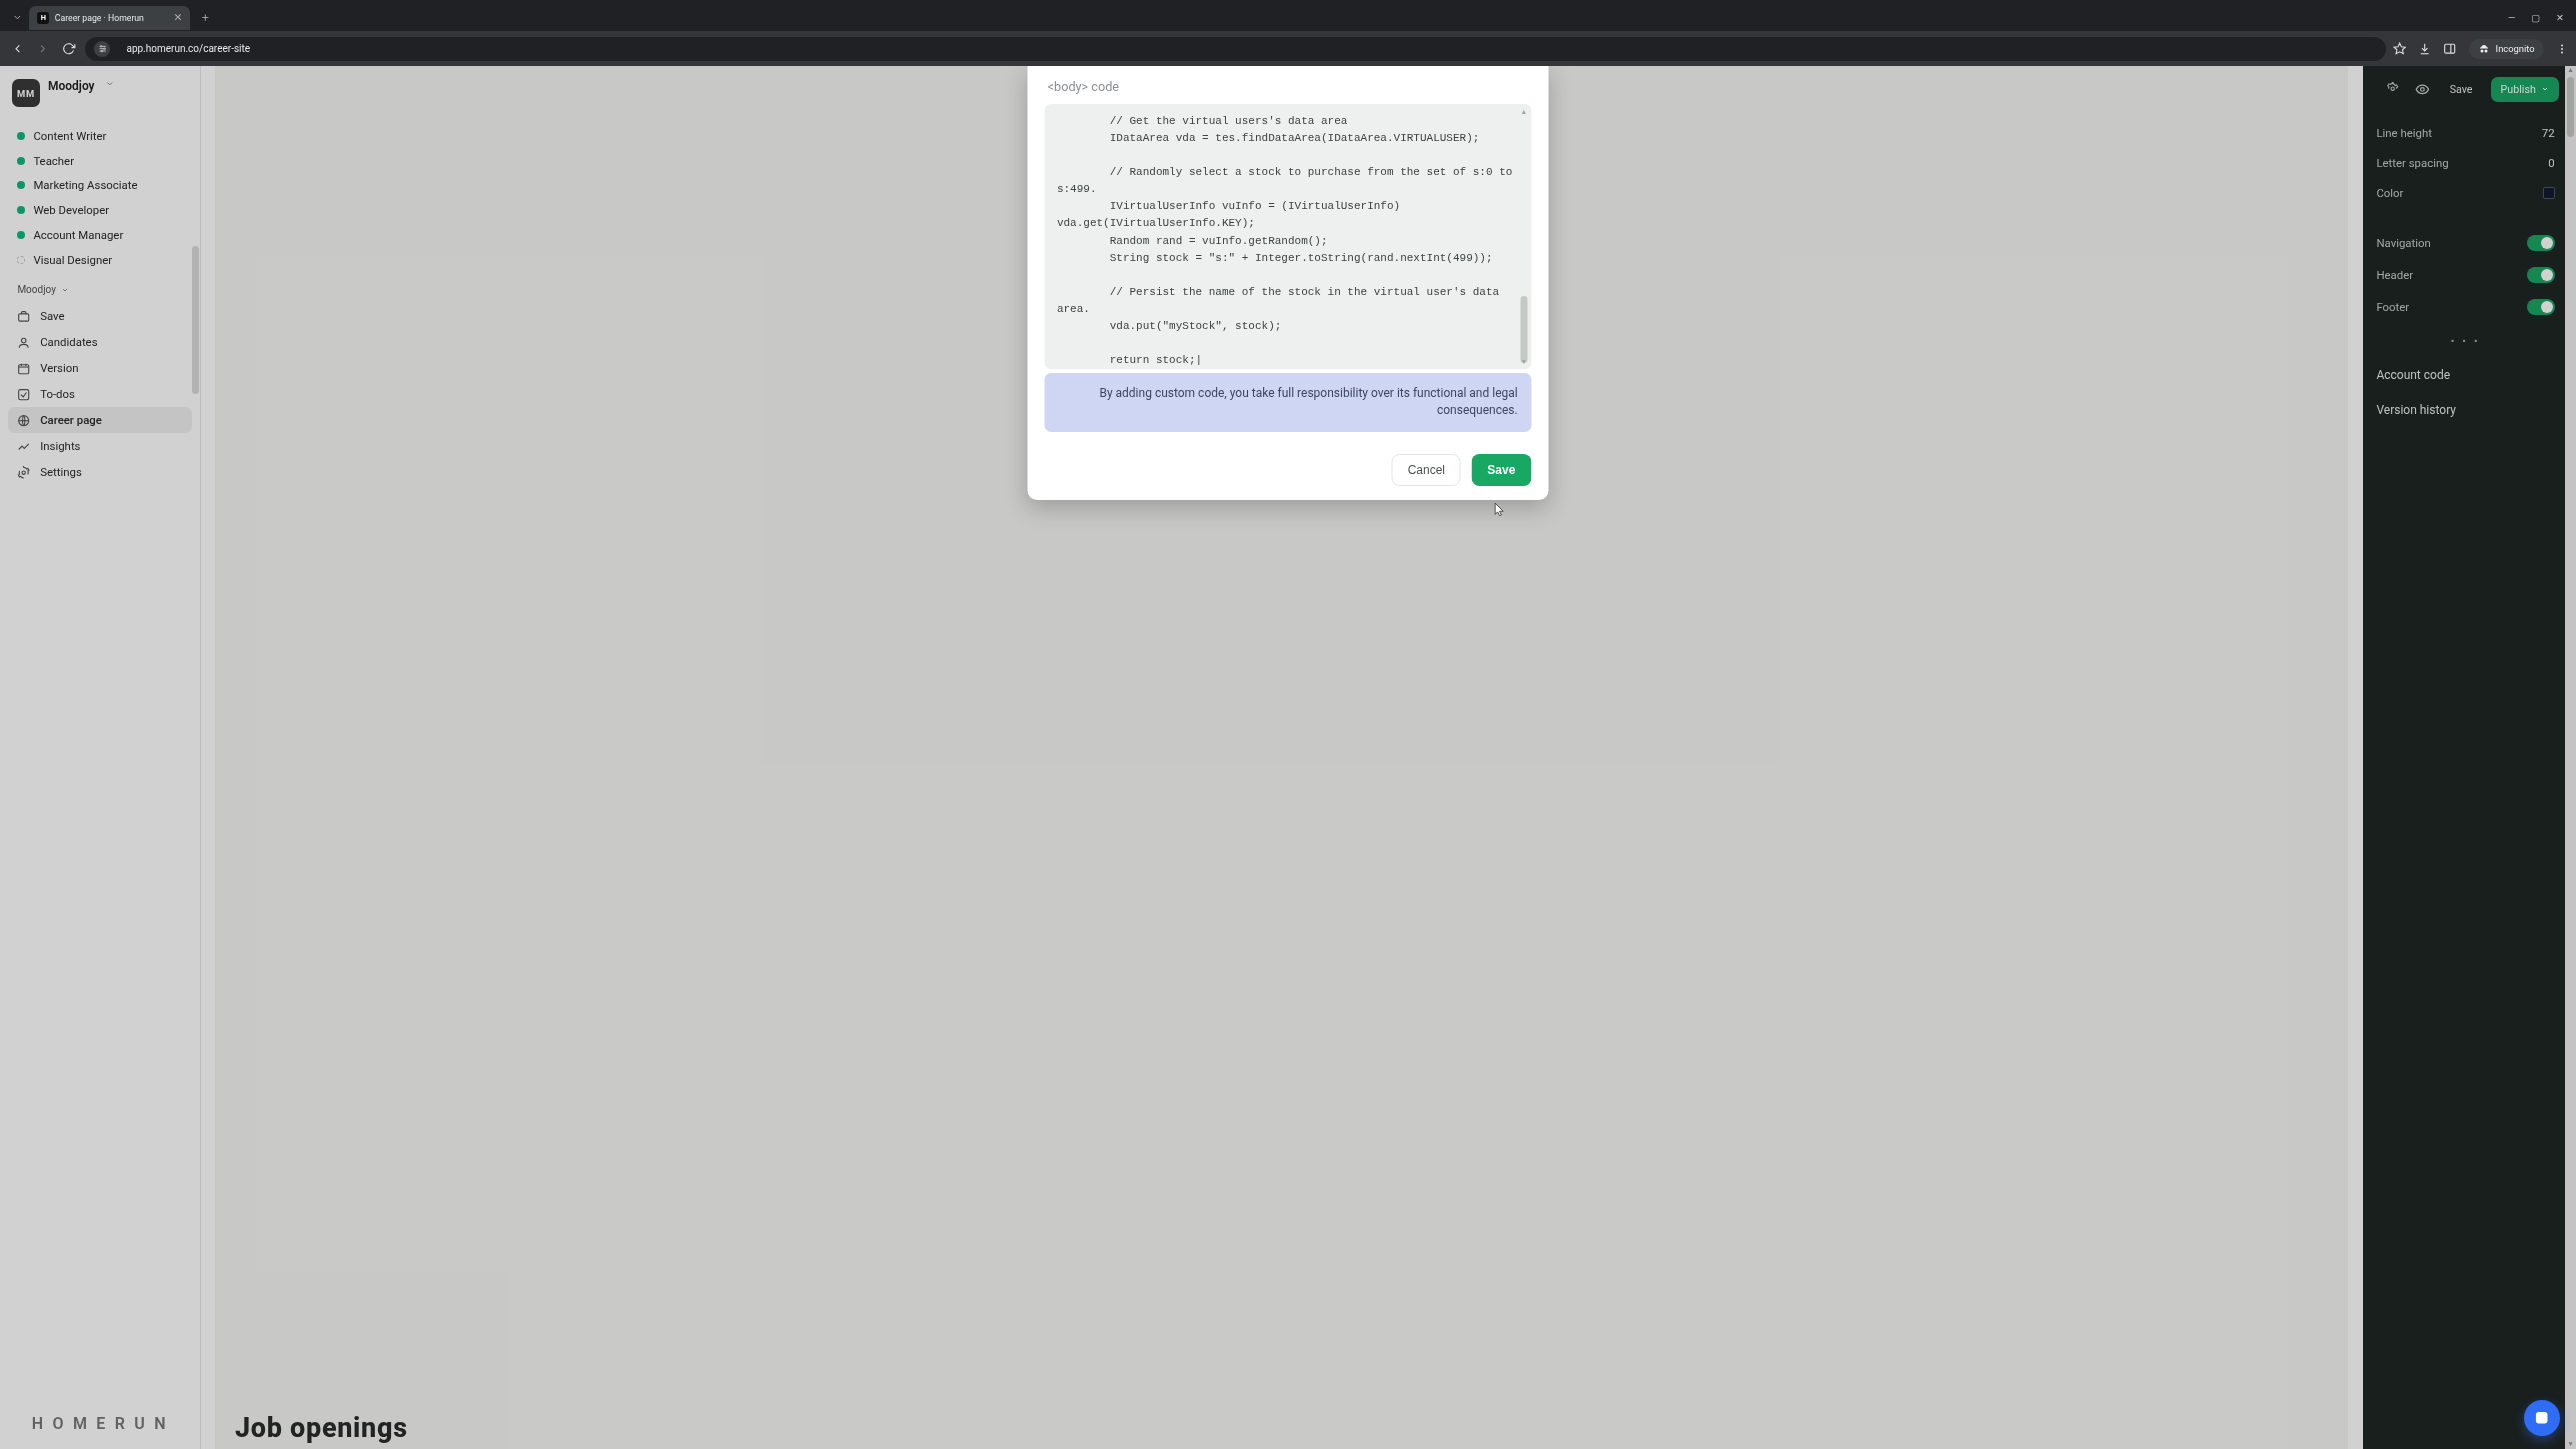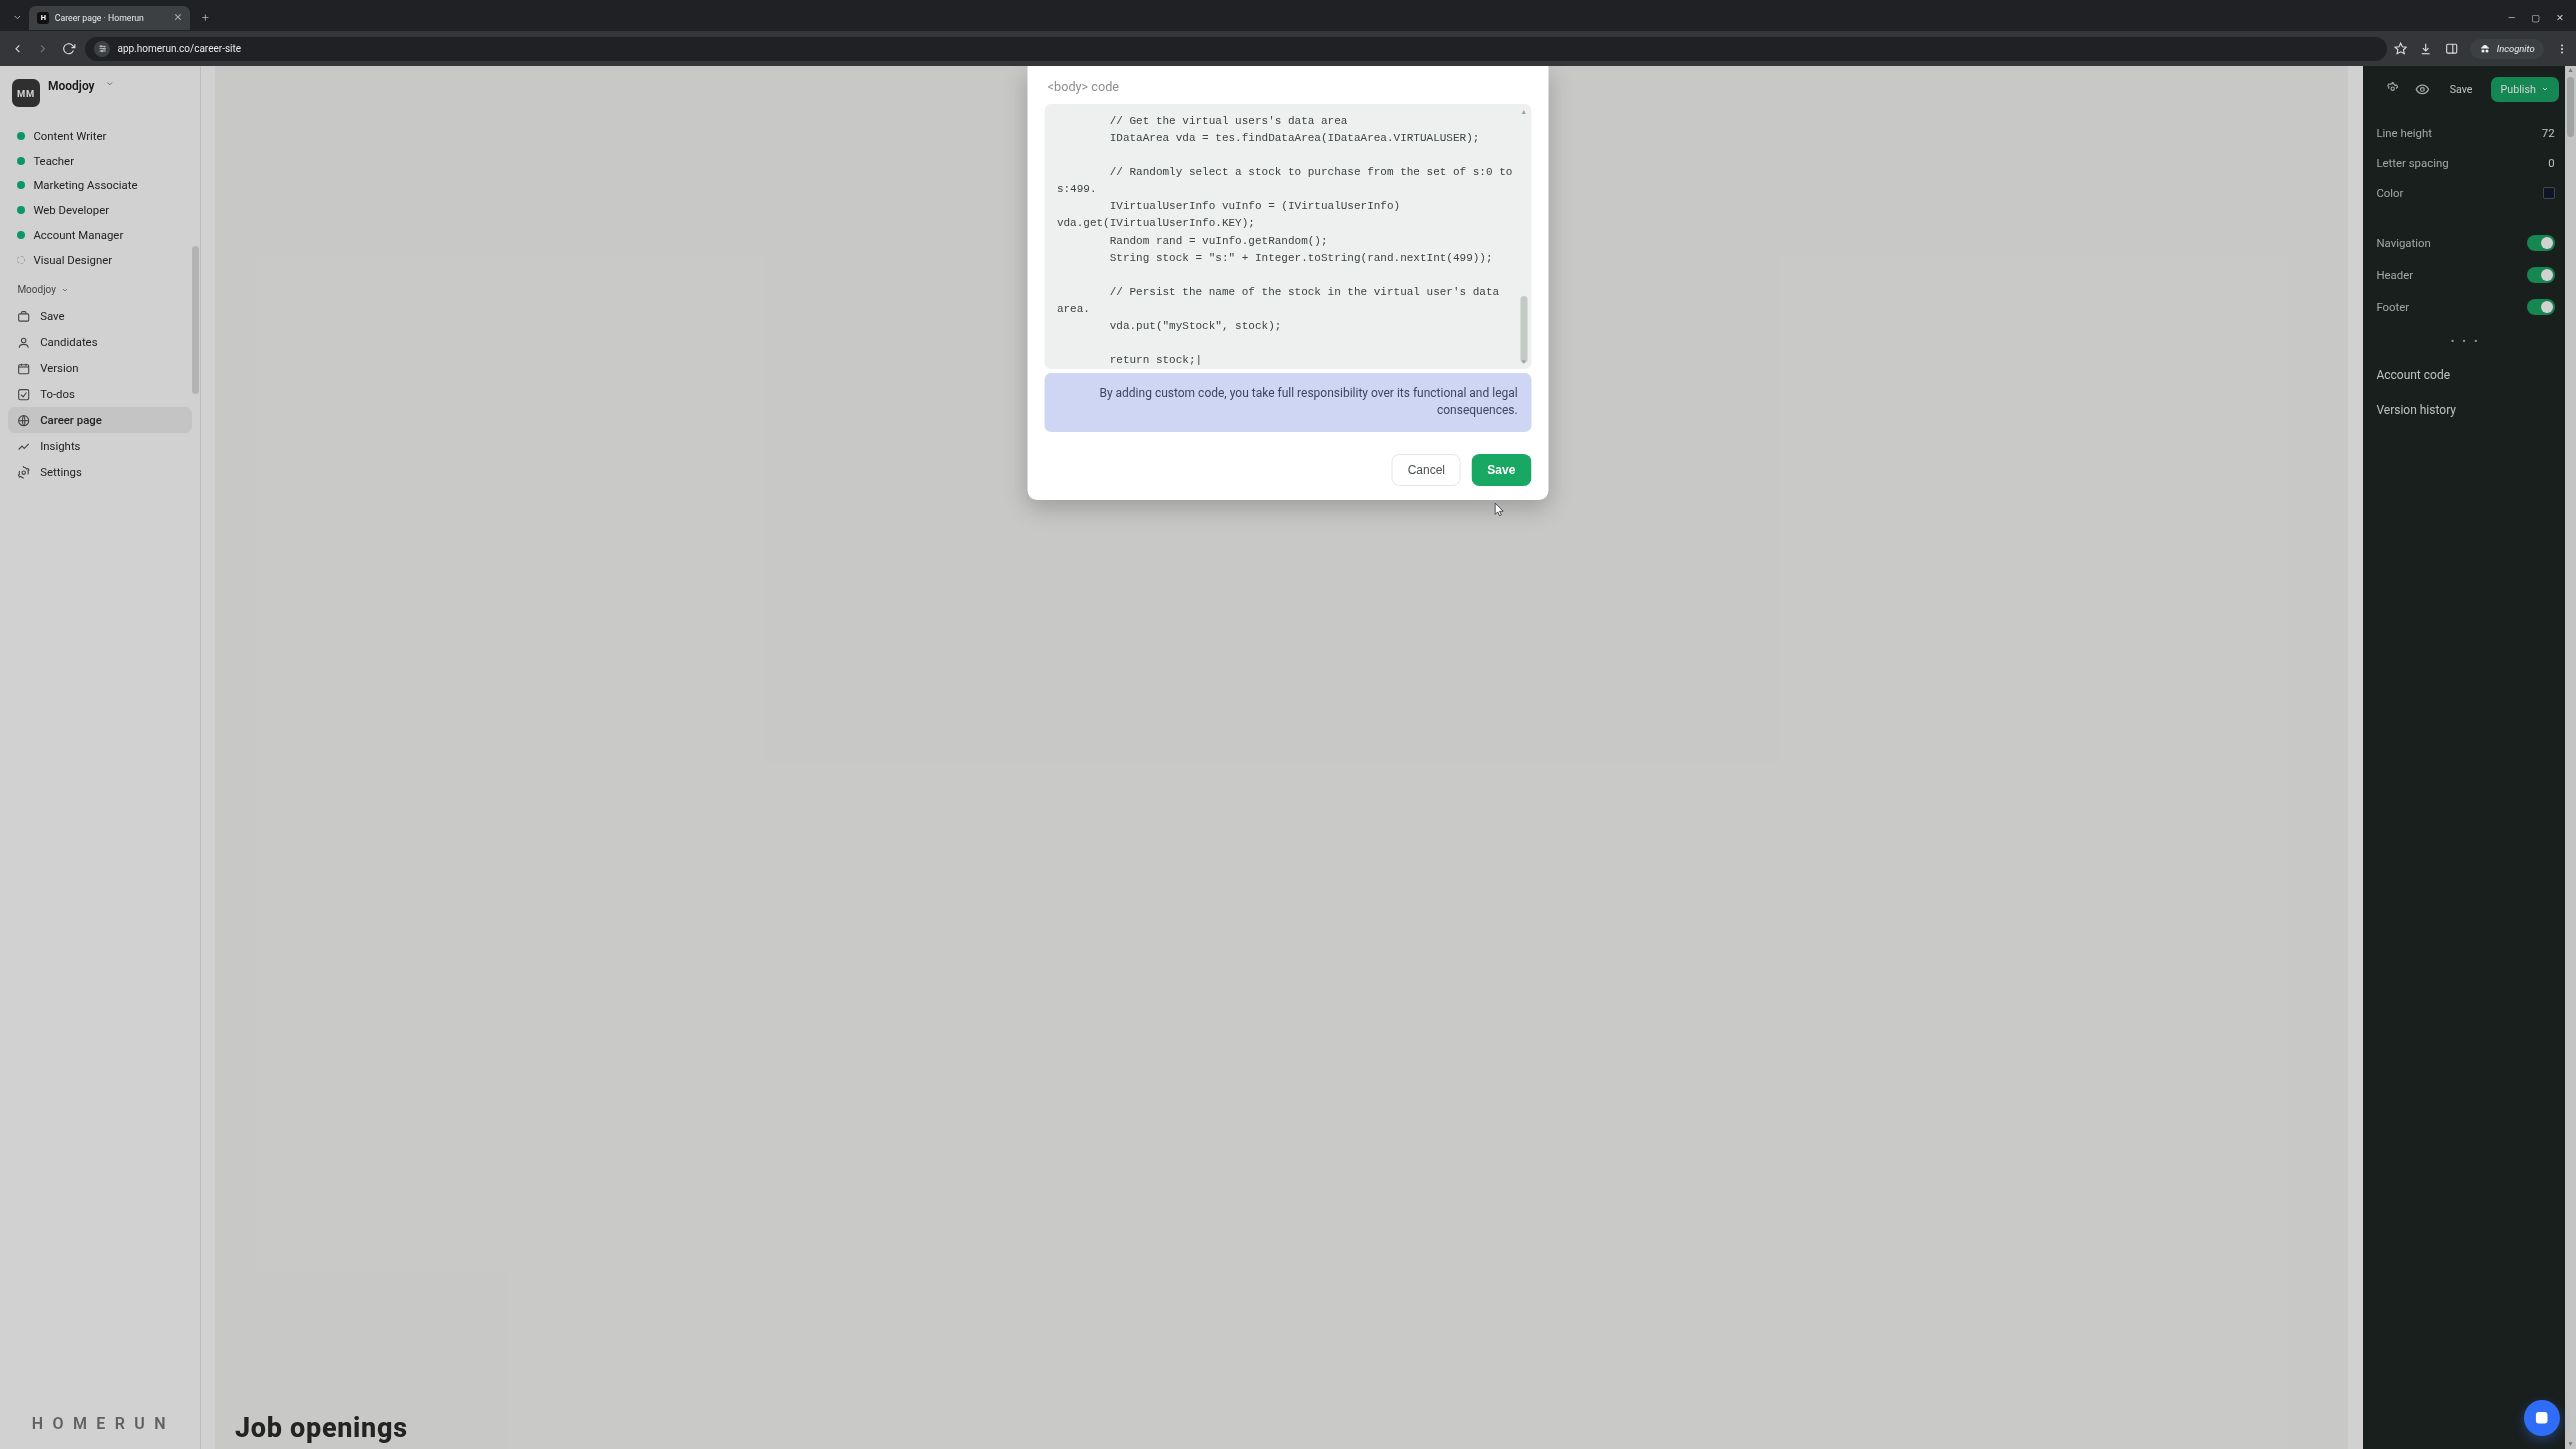--- a/index.html
+++ b/index.html
@@ -14,25 +14,25 @@
   .tab .favicon { width:12px; height:12px; border-radius:2.7px; background:#111; color:#fff; display:flex; align-items:center; justify-content:center; font-size:7.4px; font-weight:700; }
   .tab .title { flex:1; white-space:nowrap; overflow:hidden; text-overflow:ellipsis; font-size:8.7px; }
   .tab .close { color:#aaa; font-size:10.7px; cursor:pointer; }
   .newtab { width:19px; height:19px; margin-left:5.4px; color:#bbb; display:flex; align-items:center; justify-content:center; border-radius:50%; cursor:pointer; font-size:12px; }
   .window-controls { margin-left:auto; display:flex; gap:16px; color:#ccc; padding-right:6.7px; }
   .window-controls span { cursor:pointer; font-size:9.4px; }
 
   .toolbar { display:flex; align-items:center; gap:6.7px; background:#35363a; height:35px; padding:0 8px; }
   .toolbar .nav-btn { width:19px; height:19px; display:flex; align-items:center; justify-content:center; color:#ddd; border-radius:50%; cursor:pointer; }
   .toolbar .nav-btn.disabled { color:#777; }
-  .omnibox { flex:1; display:flex; align-items:center; gap:7px; background:#202124; color:#eee; border-radius:16px; height:24px; padding:0 9.4px; }
+  .omnibox { flex:1; display:flex; align-items:center; gap:16px; background:#202124; color:#eee; border-radius:16px; height:24px; padding:0 9.4px; }
   .omnibox .site-chip { width:16px; height:16px; border-radius:50%; background:#3c4043; color:#ddd; display:flex; align-items:center; justify-content:center; font-size:8px; }
   .omnibox .url { font-size:10px; color:#e8eaed; }
   .toolbar .right-icons { display:flex; align-items:center; gap:12px; color:#ddd; }
-  .incognito-pill { display:flex; align-items:center; gap:5.4px; background:#3c4043; color:#eee; padding:4px 9.4px; border-radius:13.4px; font-size:9.4px;font-style:italic; }
+  .incognito-pill { display:flex; align-items:center; gap:5.4px; background:#3c4043; color:#eee; padding:4px 9.4px; border-radius:13.4px; font-size:9.4px; }
   .incognito-pill .icn { width:12px; height:12px; }
 
   
   .app { flex:1; position:relative; background:#fff; overflow:hidden; }
 
   .sidebar { position:absolute; left:0; top:0; bottom:0; width:201px; background:#fff; border-right:0.7px solid #e6e6e6; display:flex; flex-direction:column; }
   .ws-switch { display:flex; gap:8px; padding:13.4px 12px; }
   .ws-avatar { width:28px; height:28px; border-radius:6.7px; background:#3a3a3a; color:#fff; display:flex; align-items:center; justify-content:center; font-weight:700; letter-spacing:0.7px; font-size:9.4px; }
   .ws-name { font-size:12px; font-weight:600; color:#222; }
   .ws-caret { color:#666; margin-left:2.7px; }

